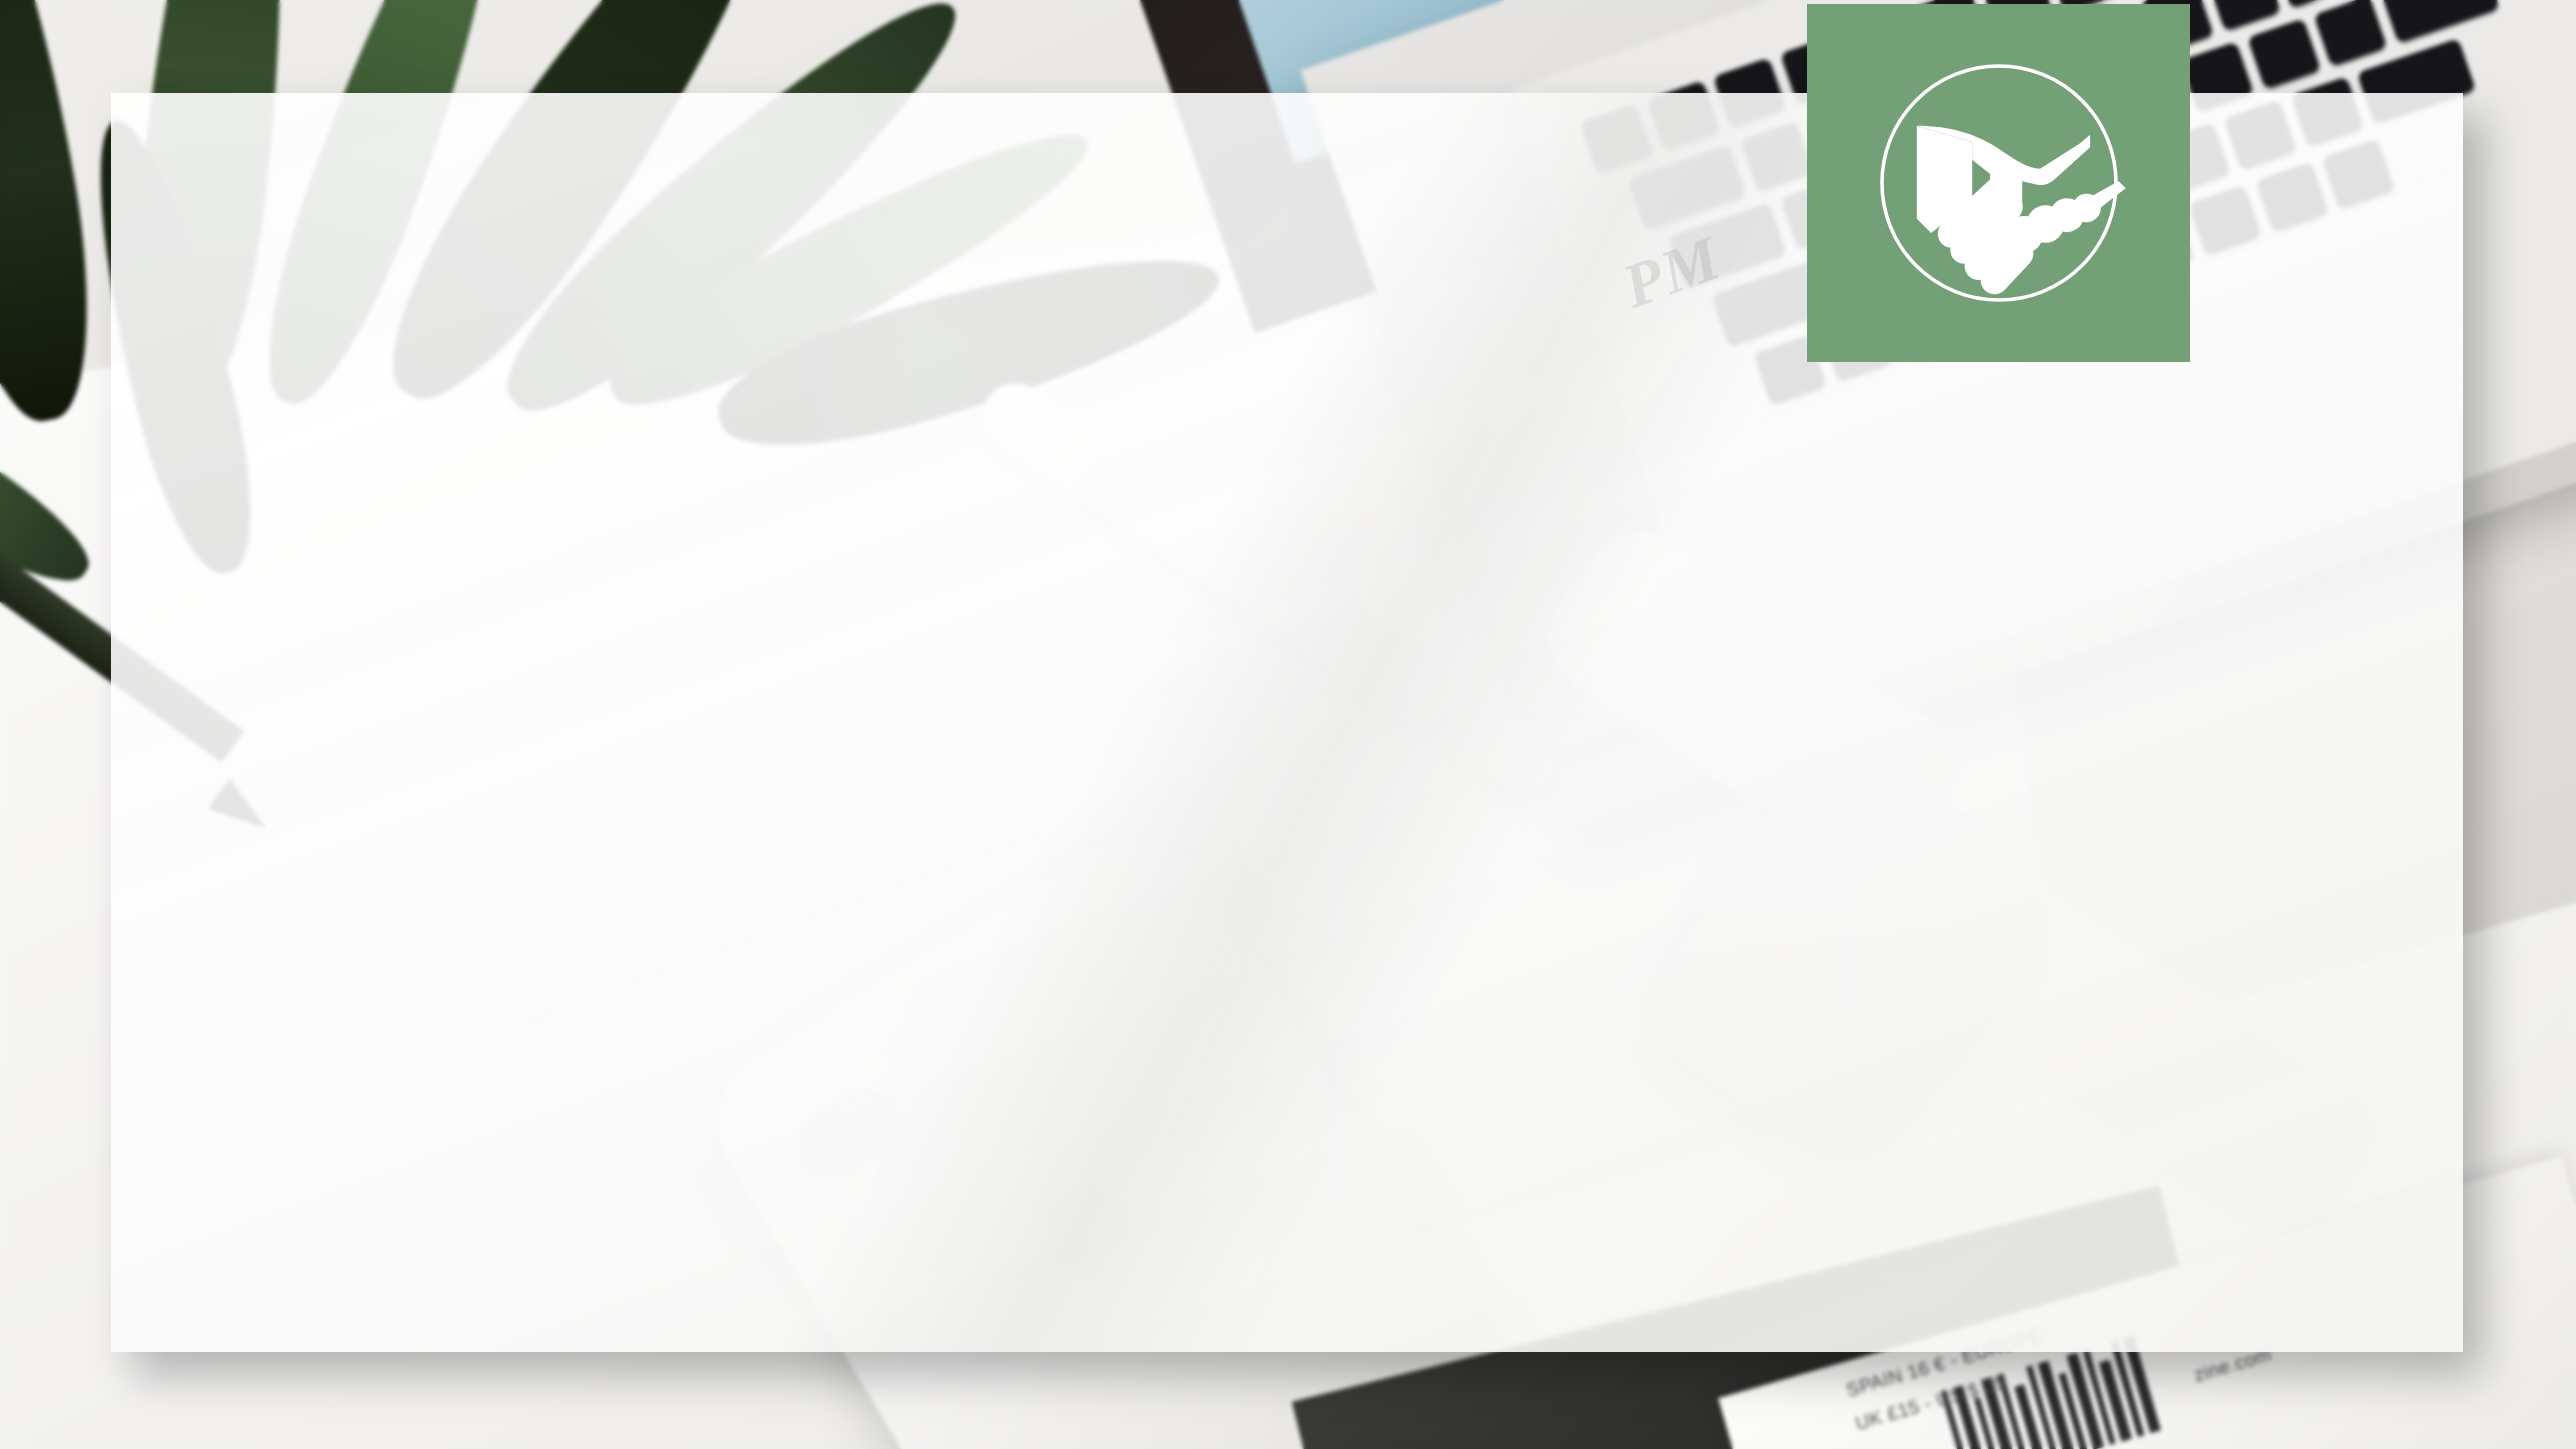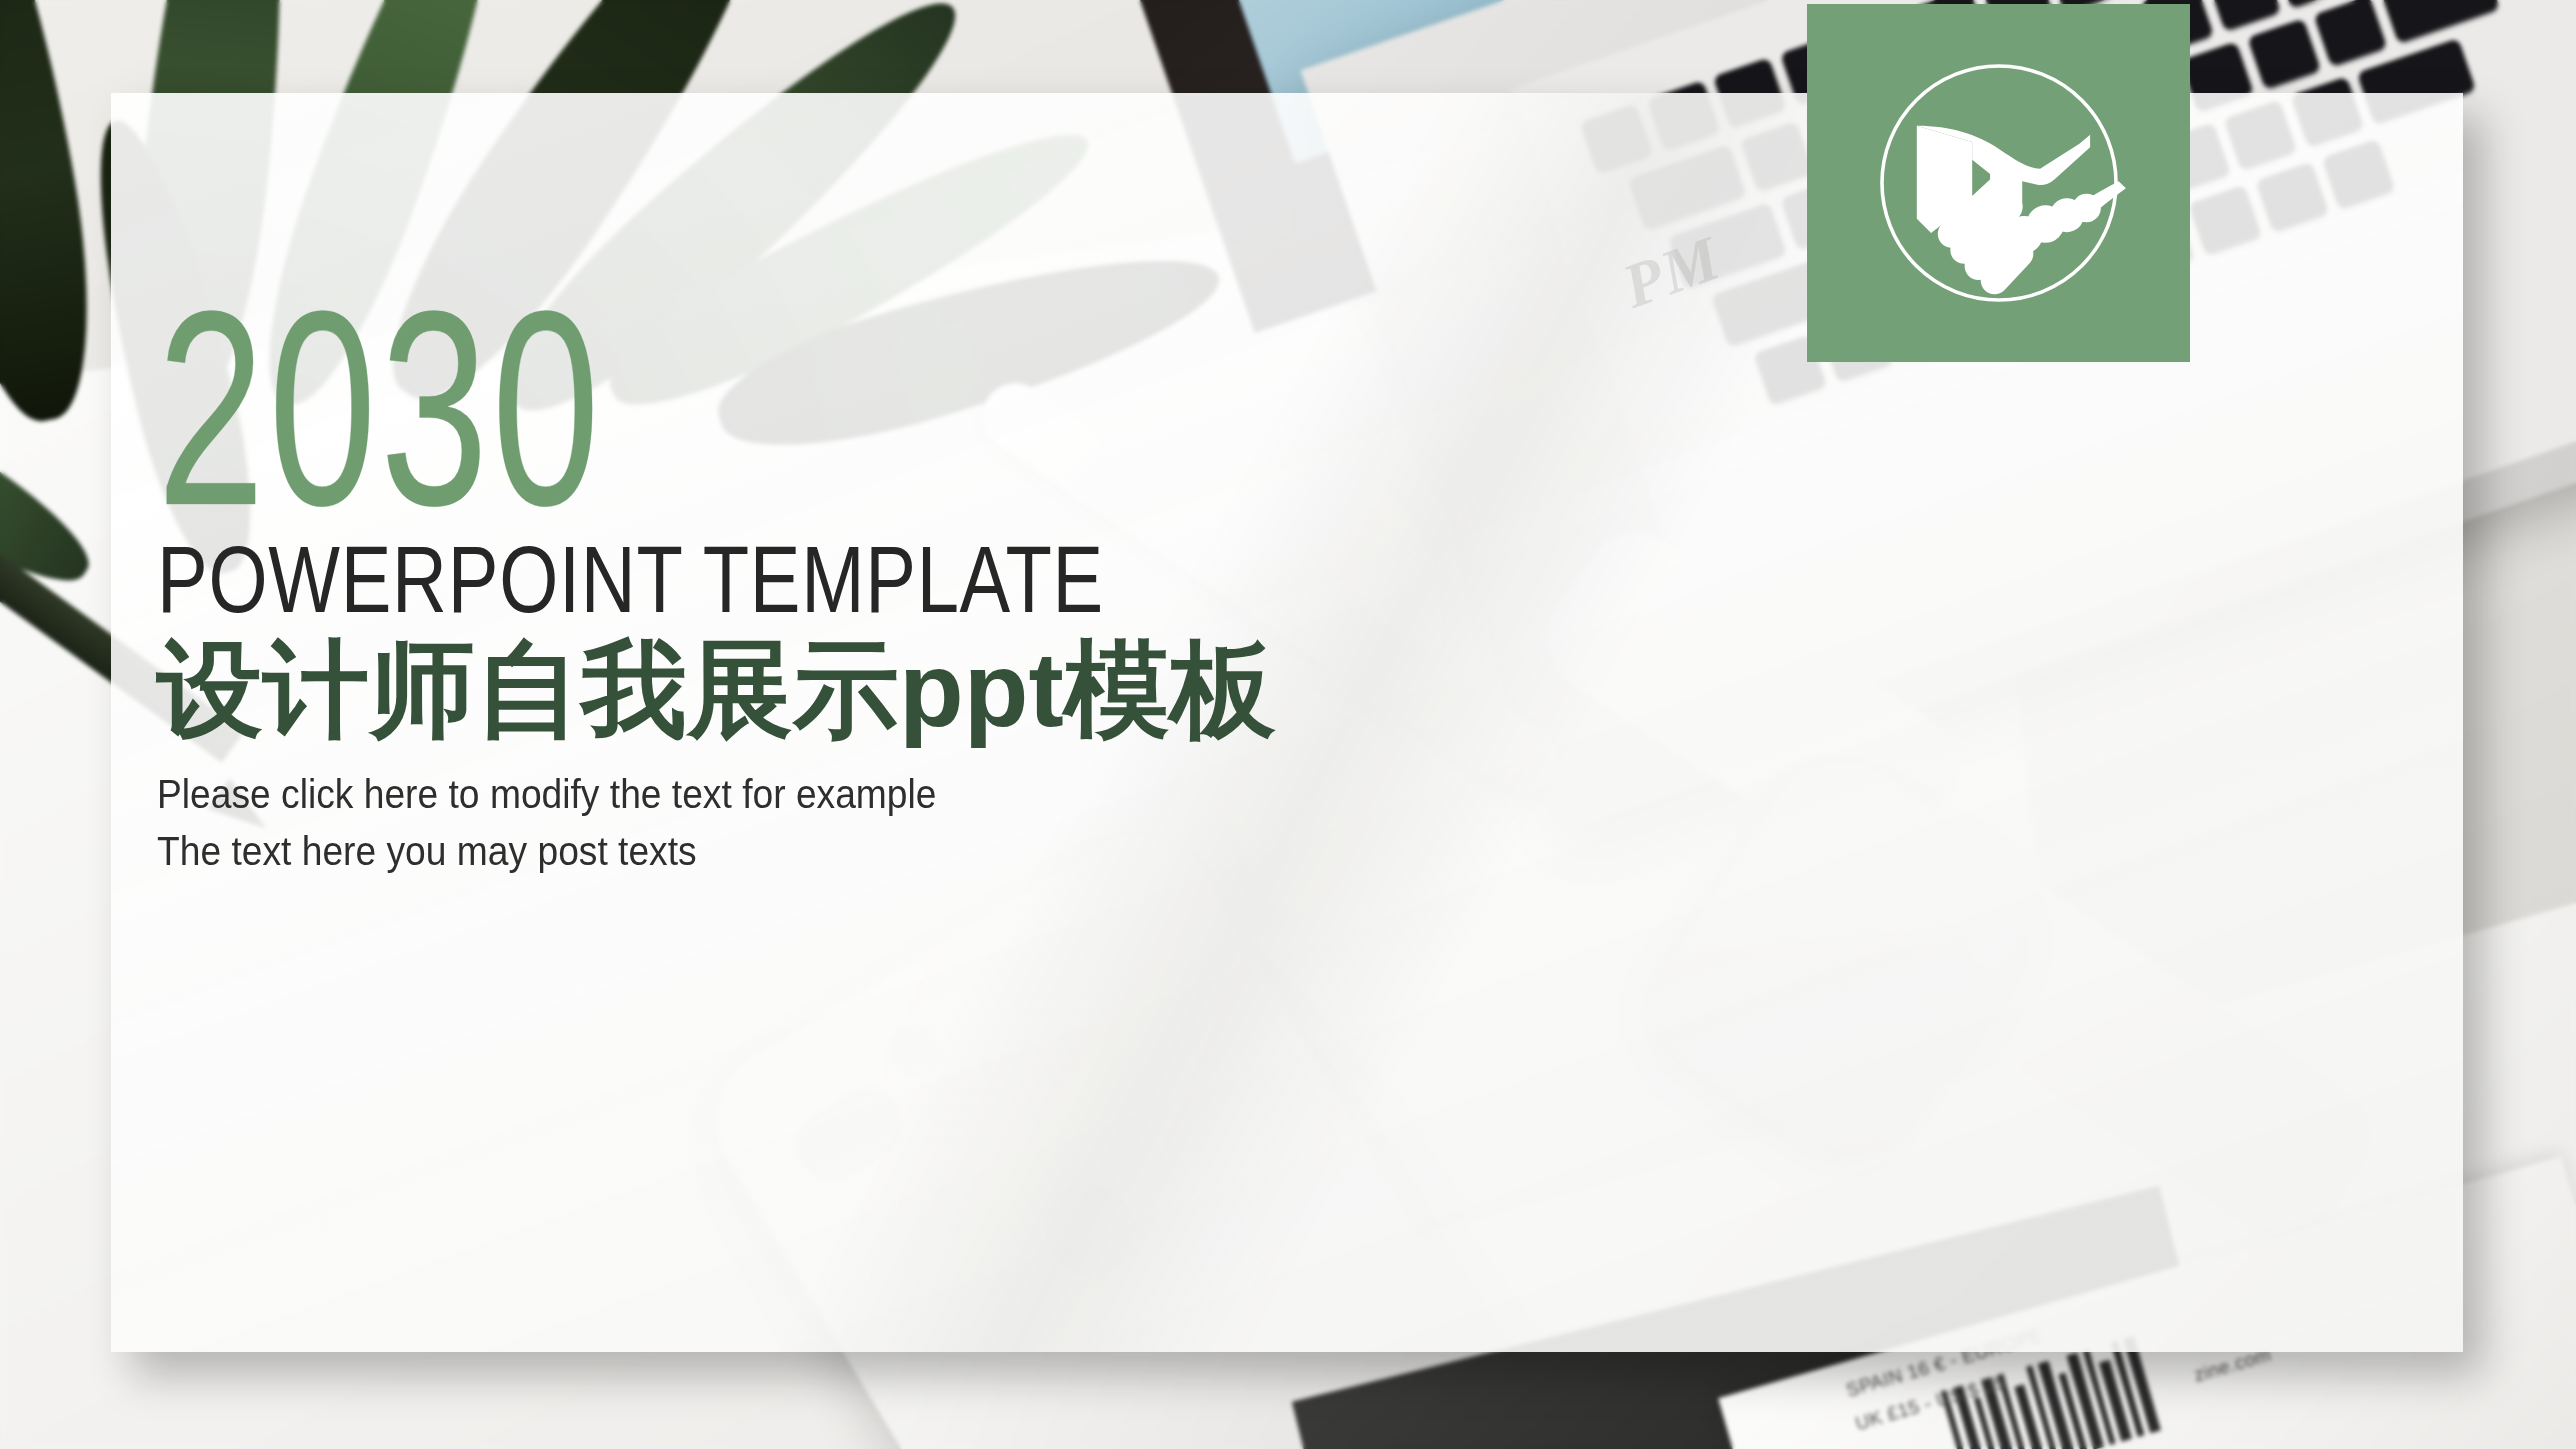--- a/index.html
+++ b/index.html
@@ -503,24 +503,15 @@
         <circle cx="178" cy="208" r="21"></circle>
         <circle cx="202" cy="196" r="21"></circle>
         <circle cx="226" cy="186" r="19"></circle>
         <circle cx="248" cy="178" r="16"></circle>
 
         <path d="M236 176 C 252 166, 268 156, 284 148 L 292 156 C 276 168, 258 182, 244 194 Z"></path>
       </g>
     </svg>
   </div>
 
-  <div id="text-block">
-    <div class="year">2030</div>
-    <div class="subtitle-en">POWERPOINT TEMPLATE</div>
-    <div class="headline-cn">设计师自我展示ppt模板</div>
-    <div class="lead-lines">
-      <div>Please click here to modify the text for example</div>
-      <div>The text here you may post texts</div>
-    </div>
-  </div>
 
 </div>
 
 
 </body></html>

